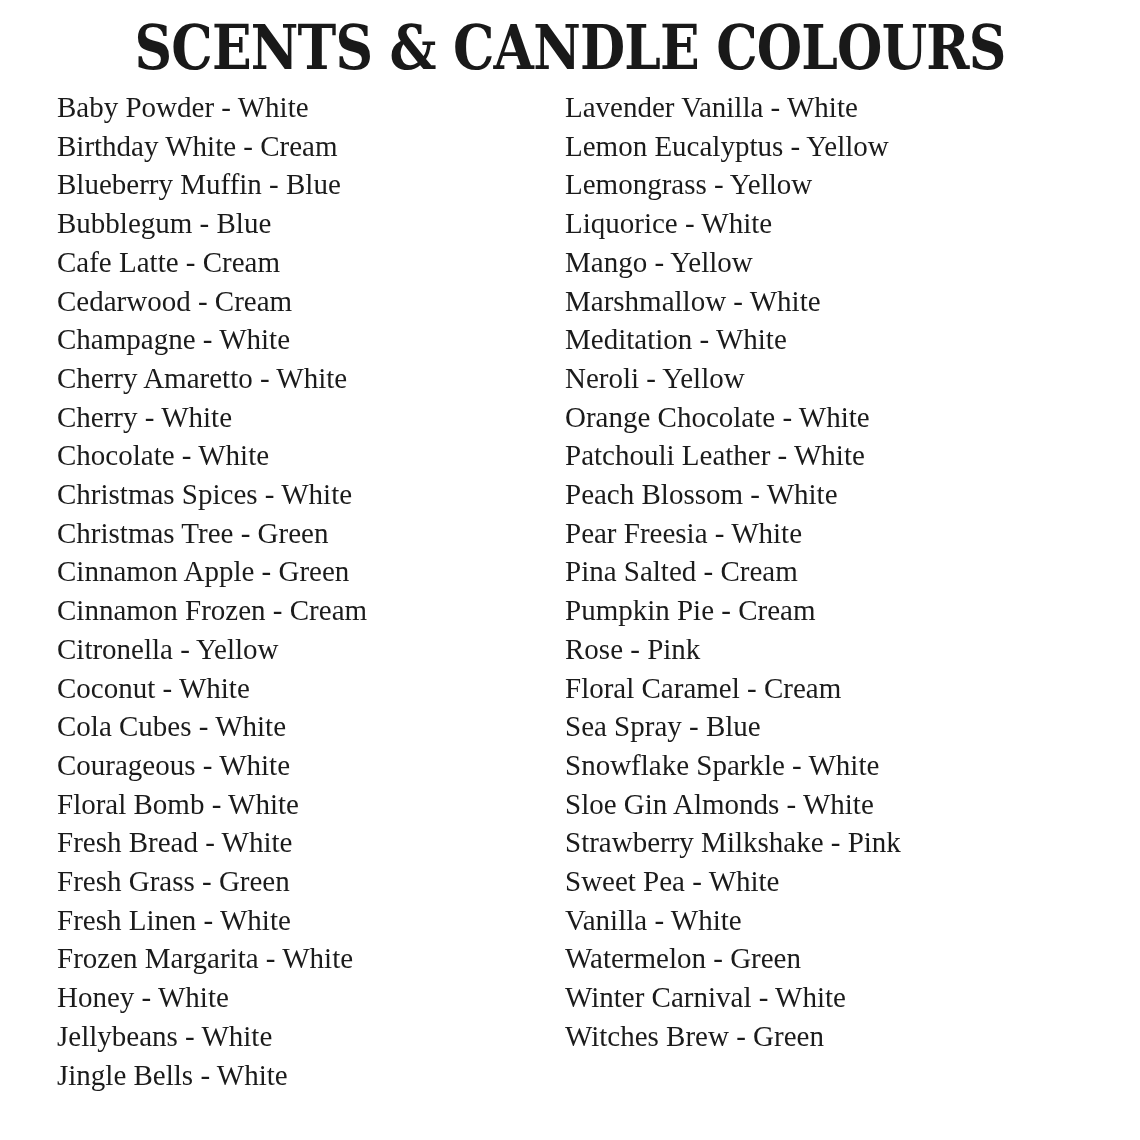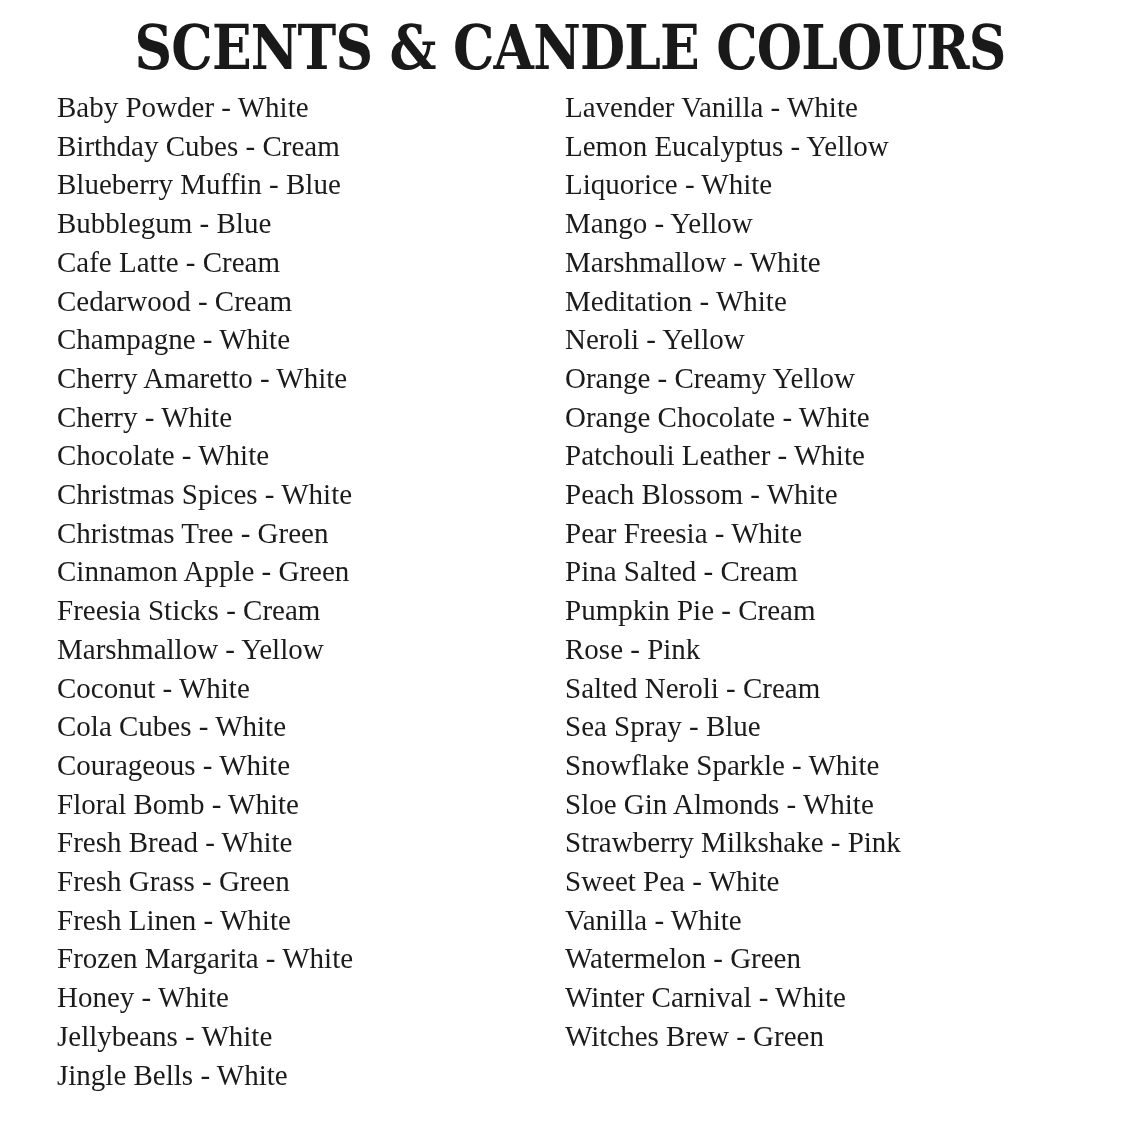--- a/index.html
+++ b/index.html
@@ -57,63 +57,63 @@
   }
 </style>
 </head>
 <body>
 
 <div class="page">
   <div class="title">SCENTS &amp; CANDLE COLOURS</div>
   <div class="columns">
     <div class="col col-left">
         <div class="scent-line">Baby Powder - White</div>
-        <div class="scent-line">Birthday Cubes - Cream</div>
+        <div class="scent-line">Birthday White - Cream</div>
         <div class="scent-line">Blueberry Muffin - Blue</div>
         <div class="scent-line">Bubblegum - Blue</div>
         <div class="scent-line">Cafe Latte - Cream</div>
         <div class="scent-line">Cedarwood - Cream</div>
         <div class="scent-line">Champagne - White</div>
         <div class="scent-line">Cherry Amaretto - White</div>
         <div class="scent-line">Cherry - White</div>
         <div class="scent-line">Chocolate - White</div>
         <div class="scent-line">Christmas Spices - White</div>
         <div class="scent-line">Christmas Tree - Green</div>
         <div class="scent-line">Cinnamon Apple - Green</div>
-        <div class="scent-line">Freesia Sticks - Cream</div>
-        <div class="scent-line">Marshmallow - Yellow</div>
+        <div class="scent-line">Cinnamon Frozen - Cream</div>
+        <div class="scent-line">Citronella - Yellow</div>
         <div class="scent-line">Coconut - White</div>
         <div class="scent-line">Cola Cubes - White</div>
         <div class="scent-line">Courageous - White</div>
         <div class="scent-line">Floral Bomb - White</div>
         <div class="scent-line">Fresh Bread - White</div>
         <div class="scent-line">Fresh Grass - Green</div>
         <div class="scent-line">Fresh Linen - White</div>
         <div class="scent-line">Frozen Margarita - White</div>
         <div class="scent-line">Honey - White</div>
         <div class="scent-line">Jellybeans - White</div>
         <div class="scent-line">Jingle Bells - White</div>
       </div>
     <div class="col col-right">
         <div class="scent-line">Lavender Vanilla - White</div>
         <div class="scent-line">Lemon Eucalyptus - Yellow</div>
+        <div class="scent-line">Lemongrass - Yellow</div>
         <div class="scent-line">Liquorice - White</div>
         <div class="scent-line">Mango - Yellow</div>
         <div class="scent-line">Marshmallow - White</div>
         <div class="scent-line">Meditation - White</div>
         <div class="scent-line">Neroli - Yellow</div>
-        <div class="scent-line">Orange - Creamy Yellow</div>
         <div class="scent-line">Orange Chocolate - White</div>
         <div class="scent-line">Patchouli Leather - White</div>
         <div class="scent-line">Peach Blossom - White</div>
         <div class="scent-line">Pear Freesia - White</div>
         <div class="scent-line">Pina Salted - Cream</div>
         <div class="scent-line">Pumpkin Pie - Cream</div>
         <div class="scent-line">Rose - Pink</div>
-        <div class="scent-line">Salted Neroli - Cream</div>
+        <div class="scent-line">Floral Caramel - Cream</div>
         <div class="scent-line">Sea Spray - Blue</div>
         <div class="scent-line">Snowflake Sparkle - White</div>
         <div class="scent-line">Sloe Gin Almonds - White</div>
         <div class="scent-line">Strawberry Milkshake - Pink</div>
         <div class="scent-line">Sweet Pea - White</div>
         <div class="scent-line">Vanilla - White</div>
         <div class="scent-line">Watermelon - Green</div>
         <div class="scent-line">Winter Carnival - White</div>
         <div class="scent-line">Witches Brew - Green</div>
       </div>

